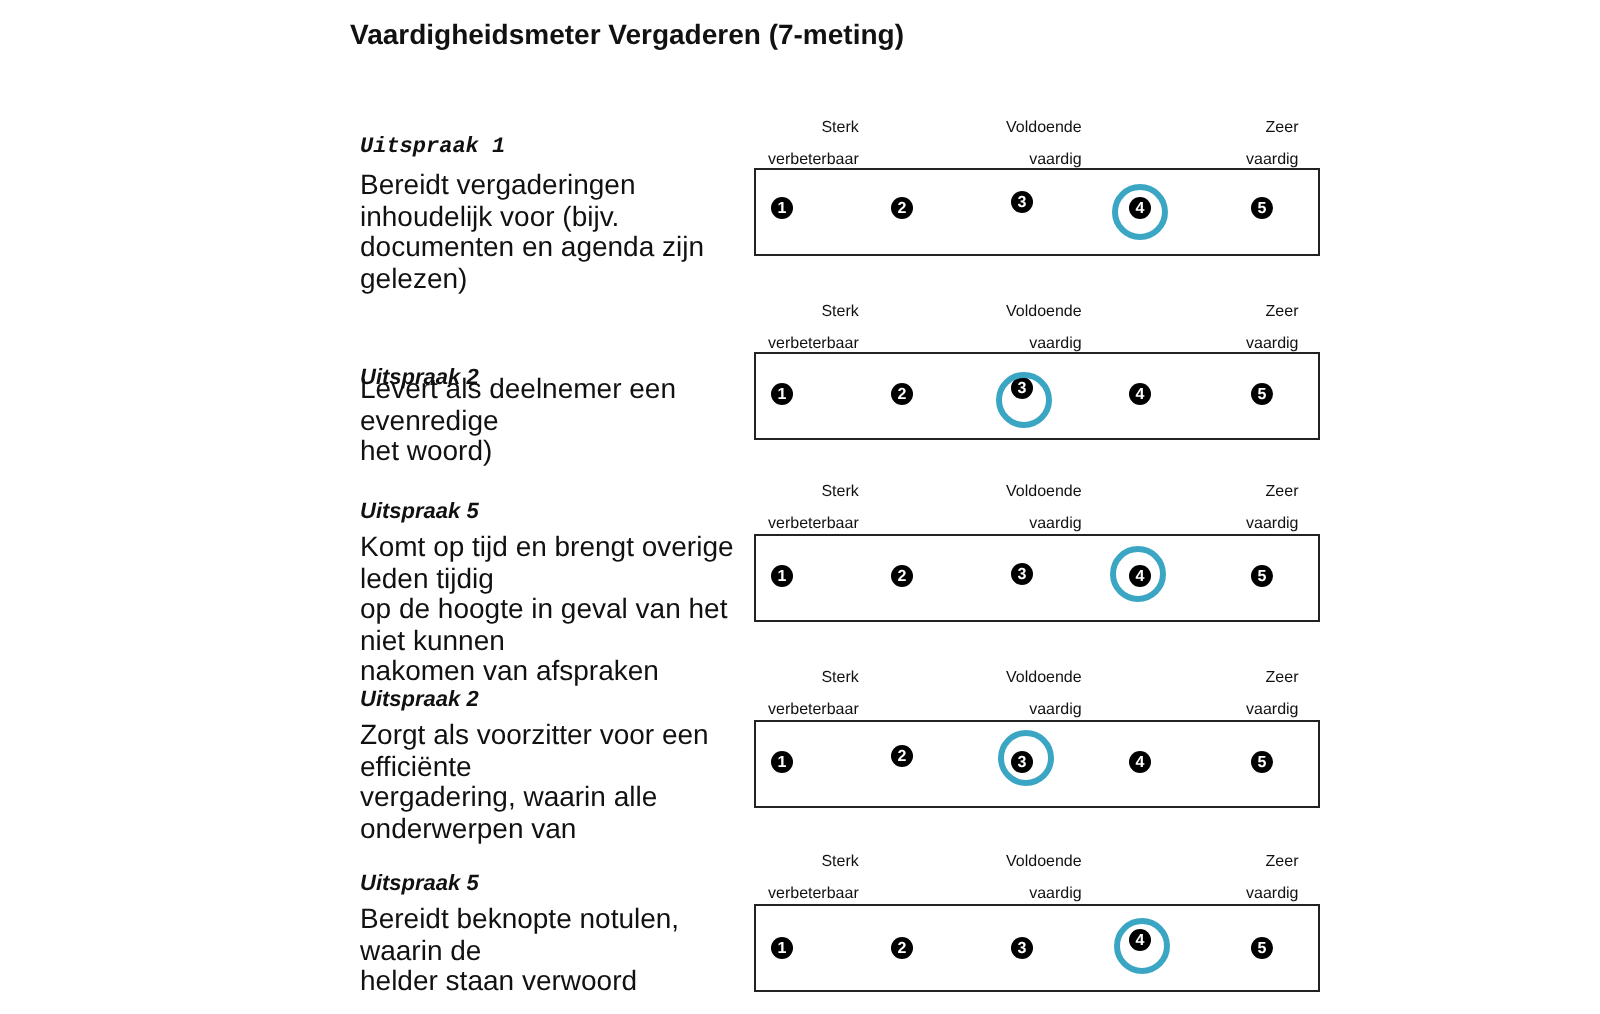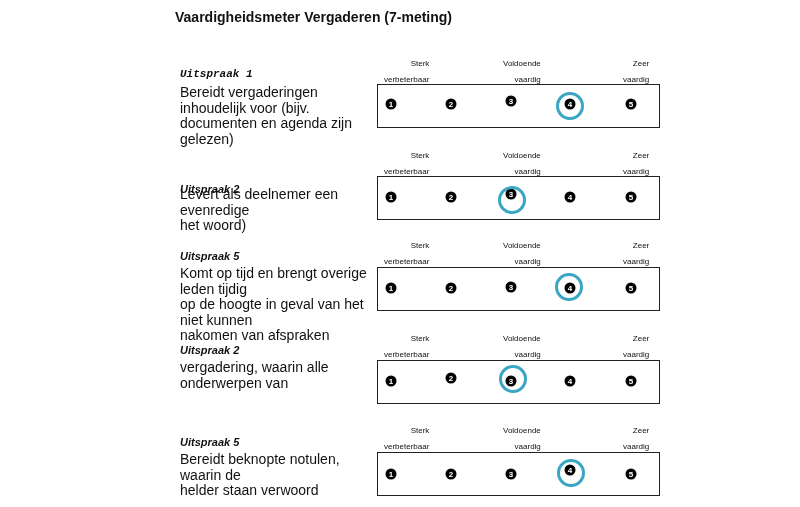--- a/index.html
+++ b/index.html
@@ -170,20 +170,21 @@
   <div class="num" style="left:451px; top:49px;">2</div>
   <div class="num" style="left:511px; top:48px;">3</div>
   <div class="num" style="left:570px; top:49px;">4</div>
   <div class="num" style="left:631px; top:49px;">5</div>
   <div class="ring" style="left:569px; top:48px;"></div>
 </div>
 
 <div class="item" style="top:332px;">
   <div class="item-heading" style="top:12px;">Uitspraak 2</div>
   <div class="item-text" style="top:28px;">
+    <div>Zorgt als voorzitter voor een efficiënte</div>
     <div>vergadering, waarin alle onderwerpen van</div>
   </div>
   <div class="scale-label" style="left:384px; top:-1px;">
     <div>Sterk</div>
     <div>verbeterbaar</div>
   </div>
   <div class="scale-label" style="left:503px; top:-1px;">
     <div>Voldoende</div>
     <div>vaardig</div>
   </div>

